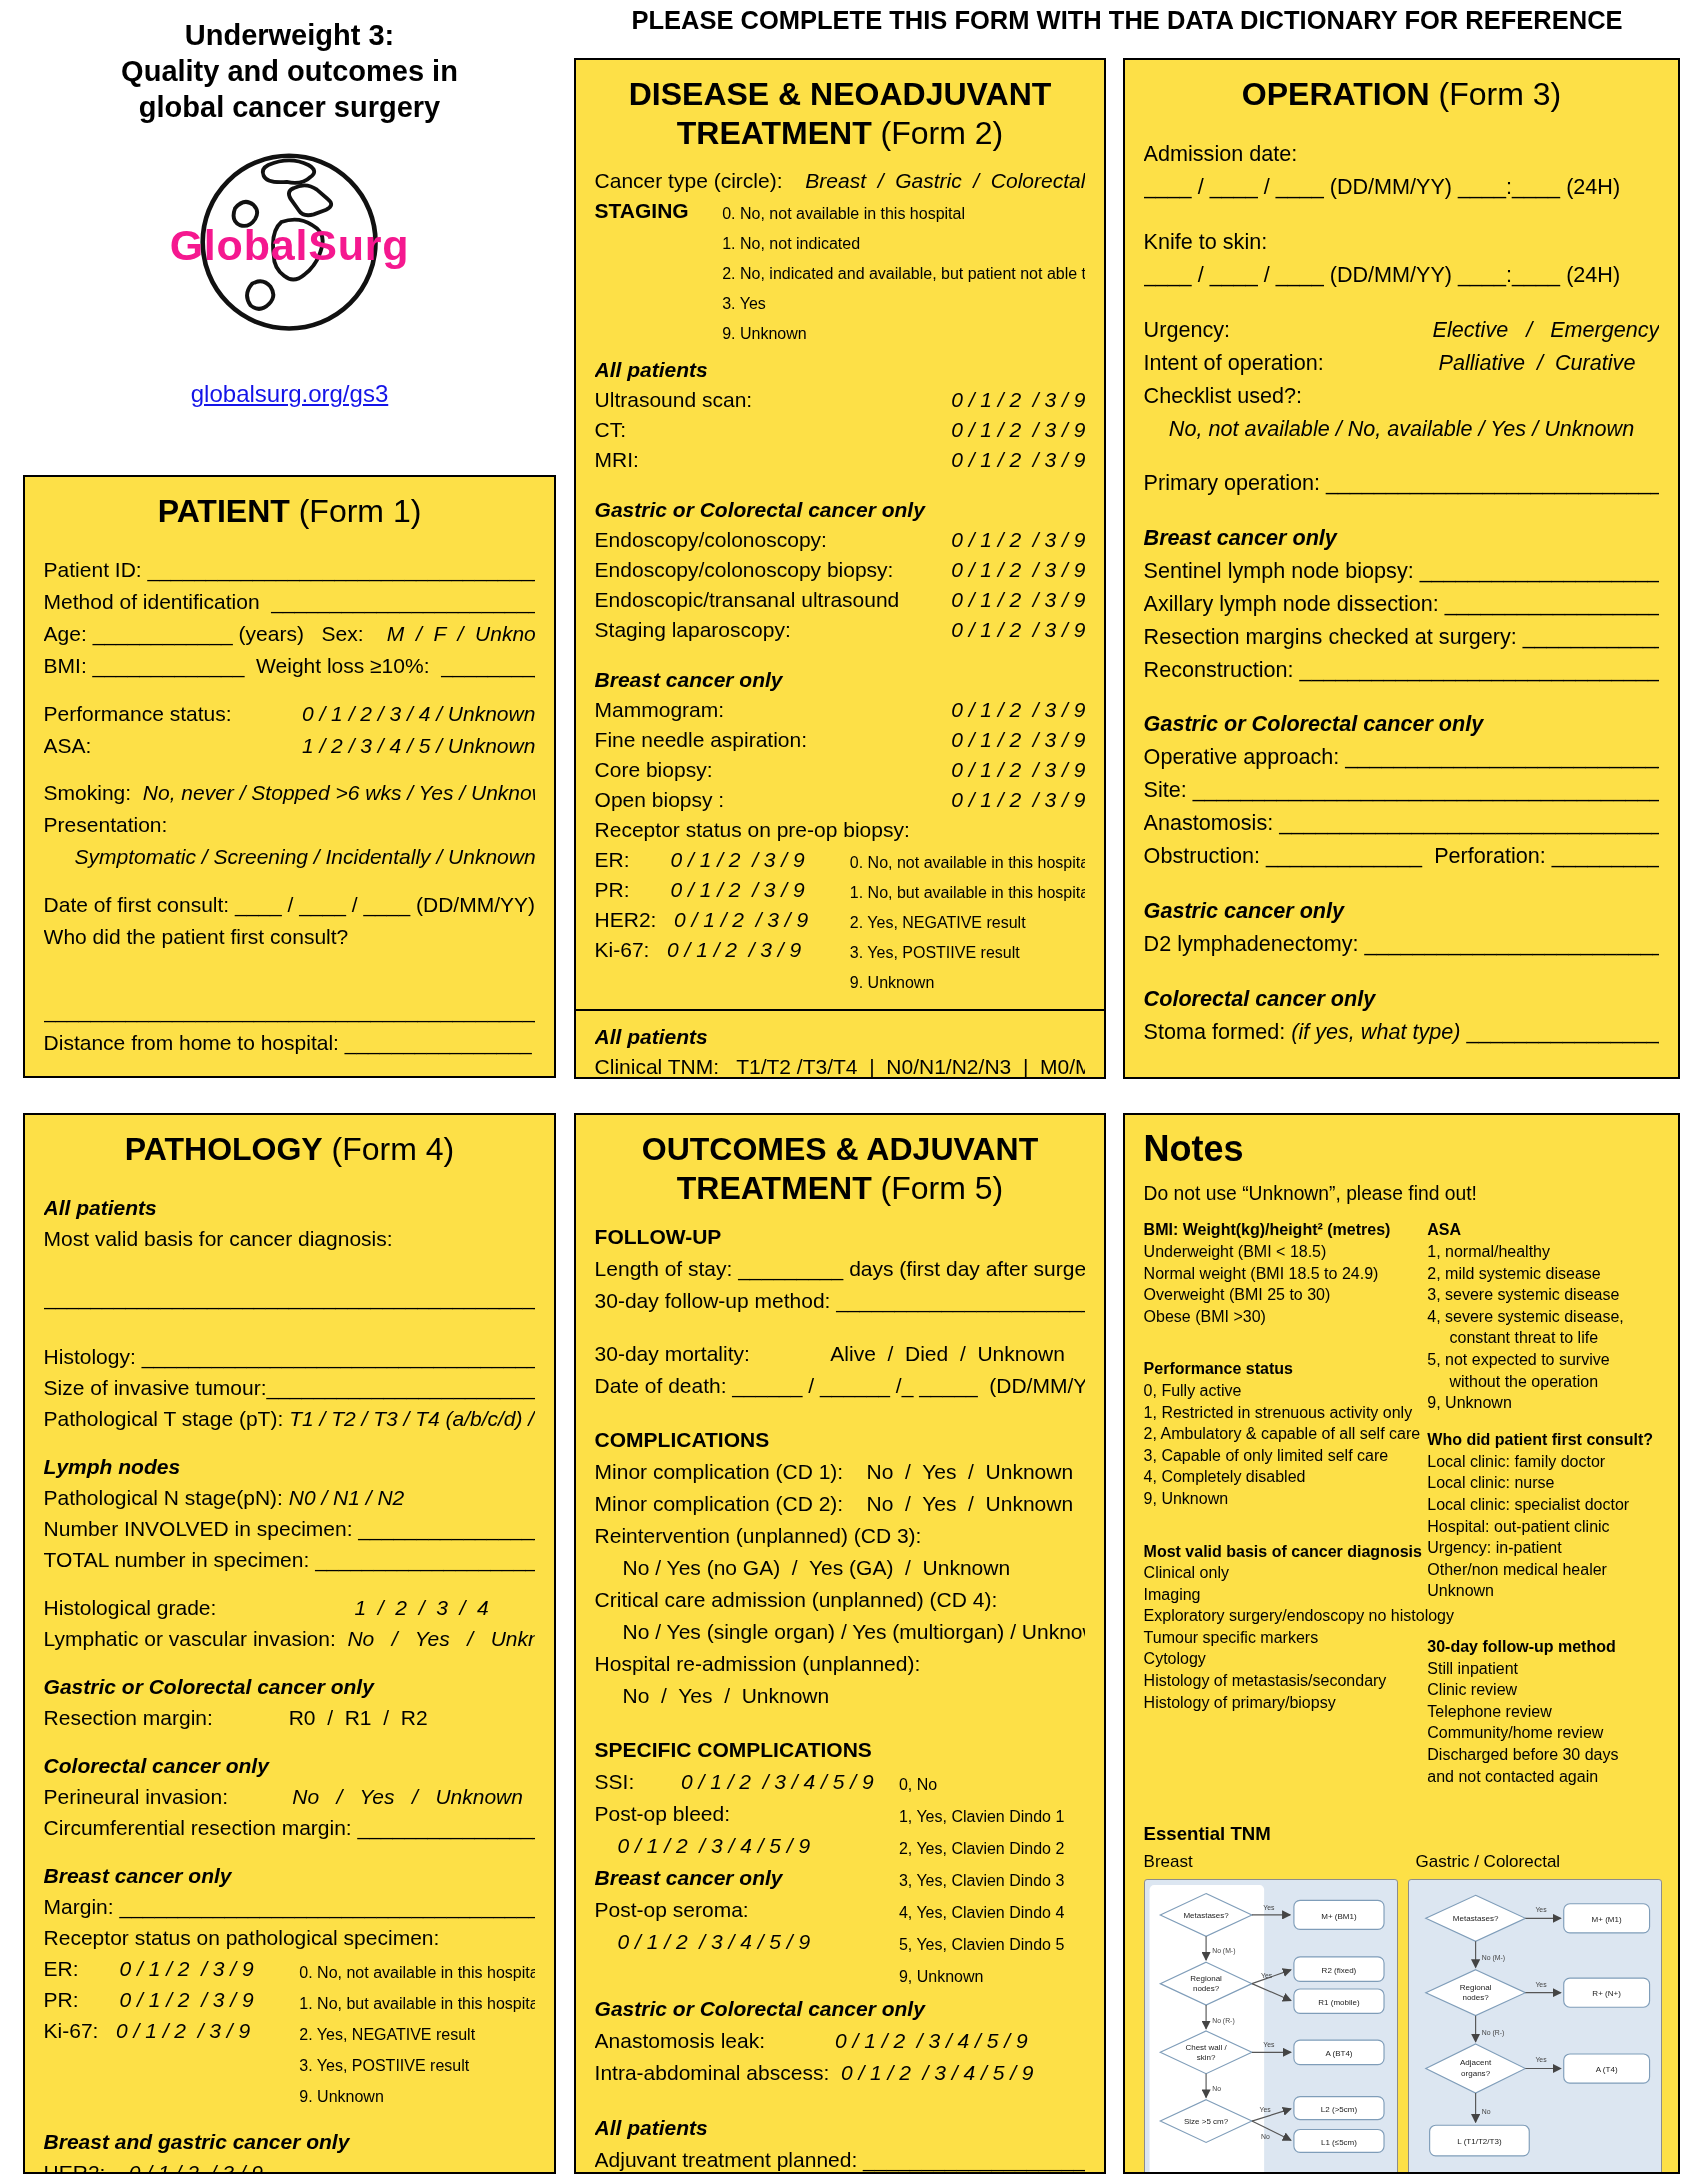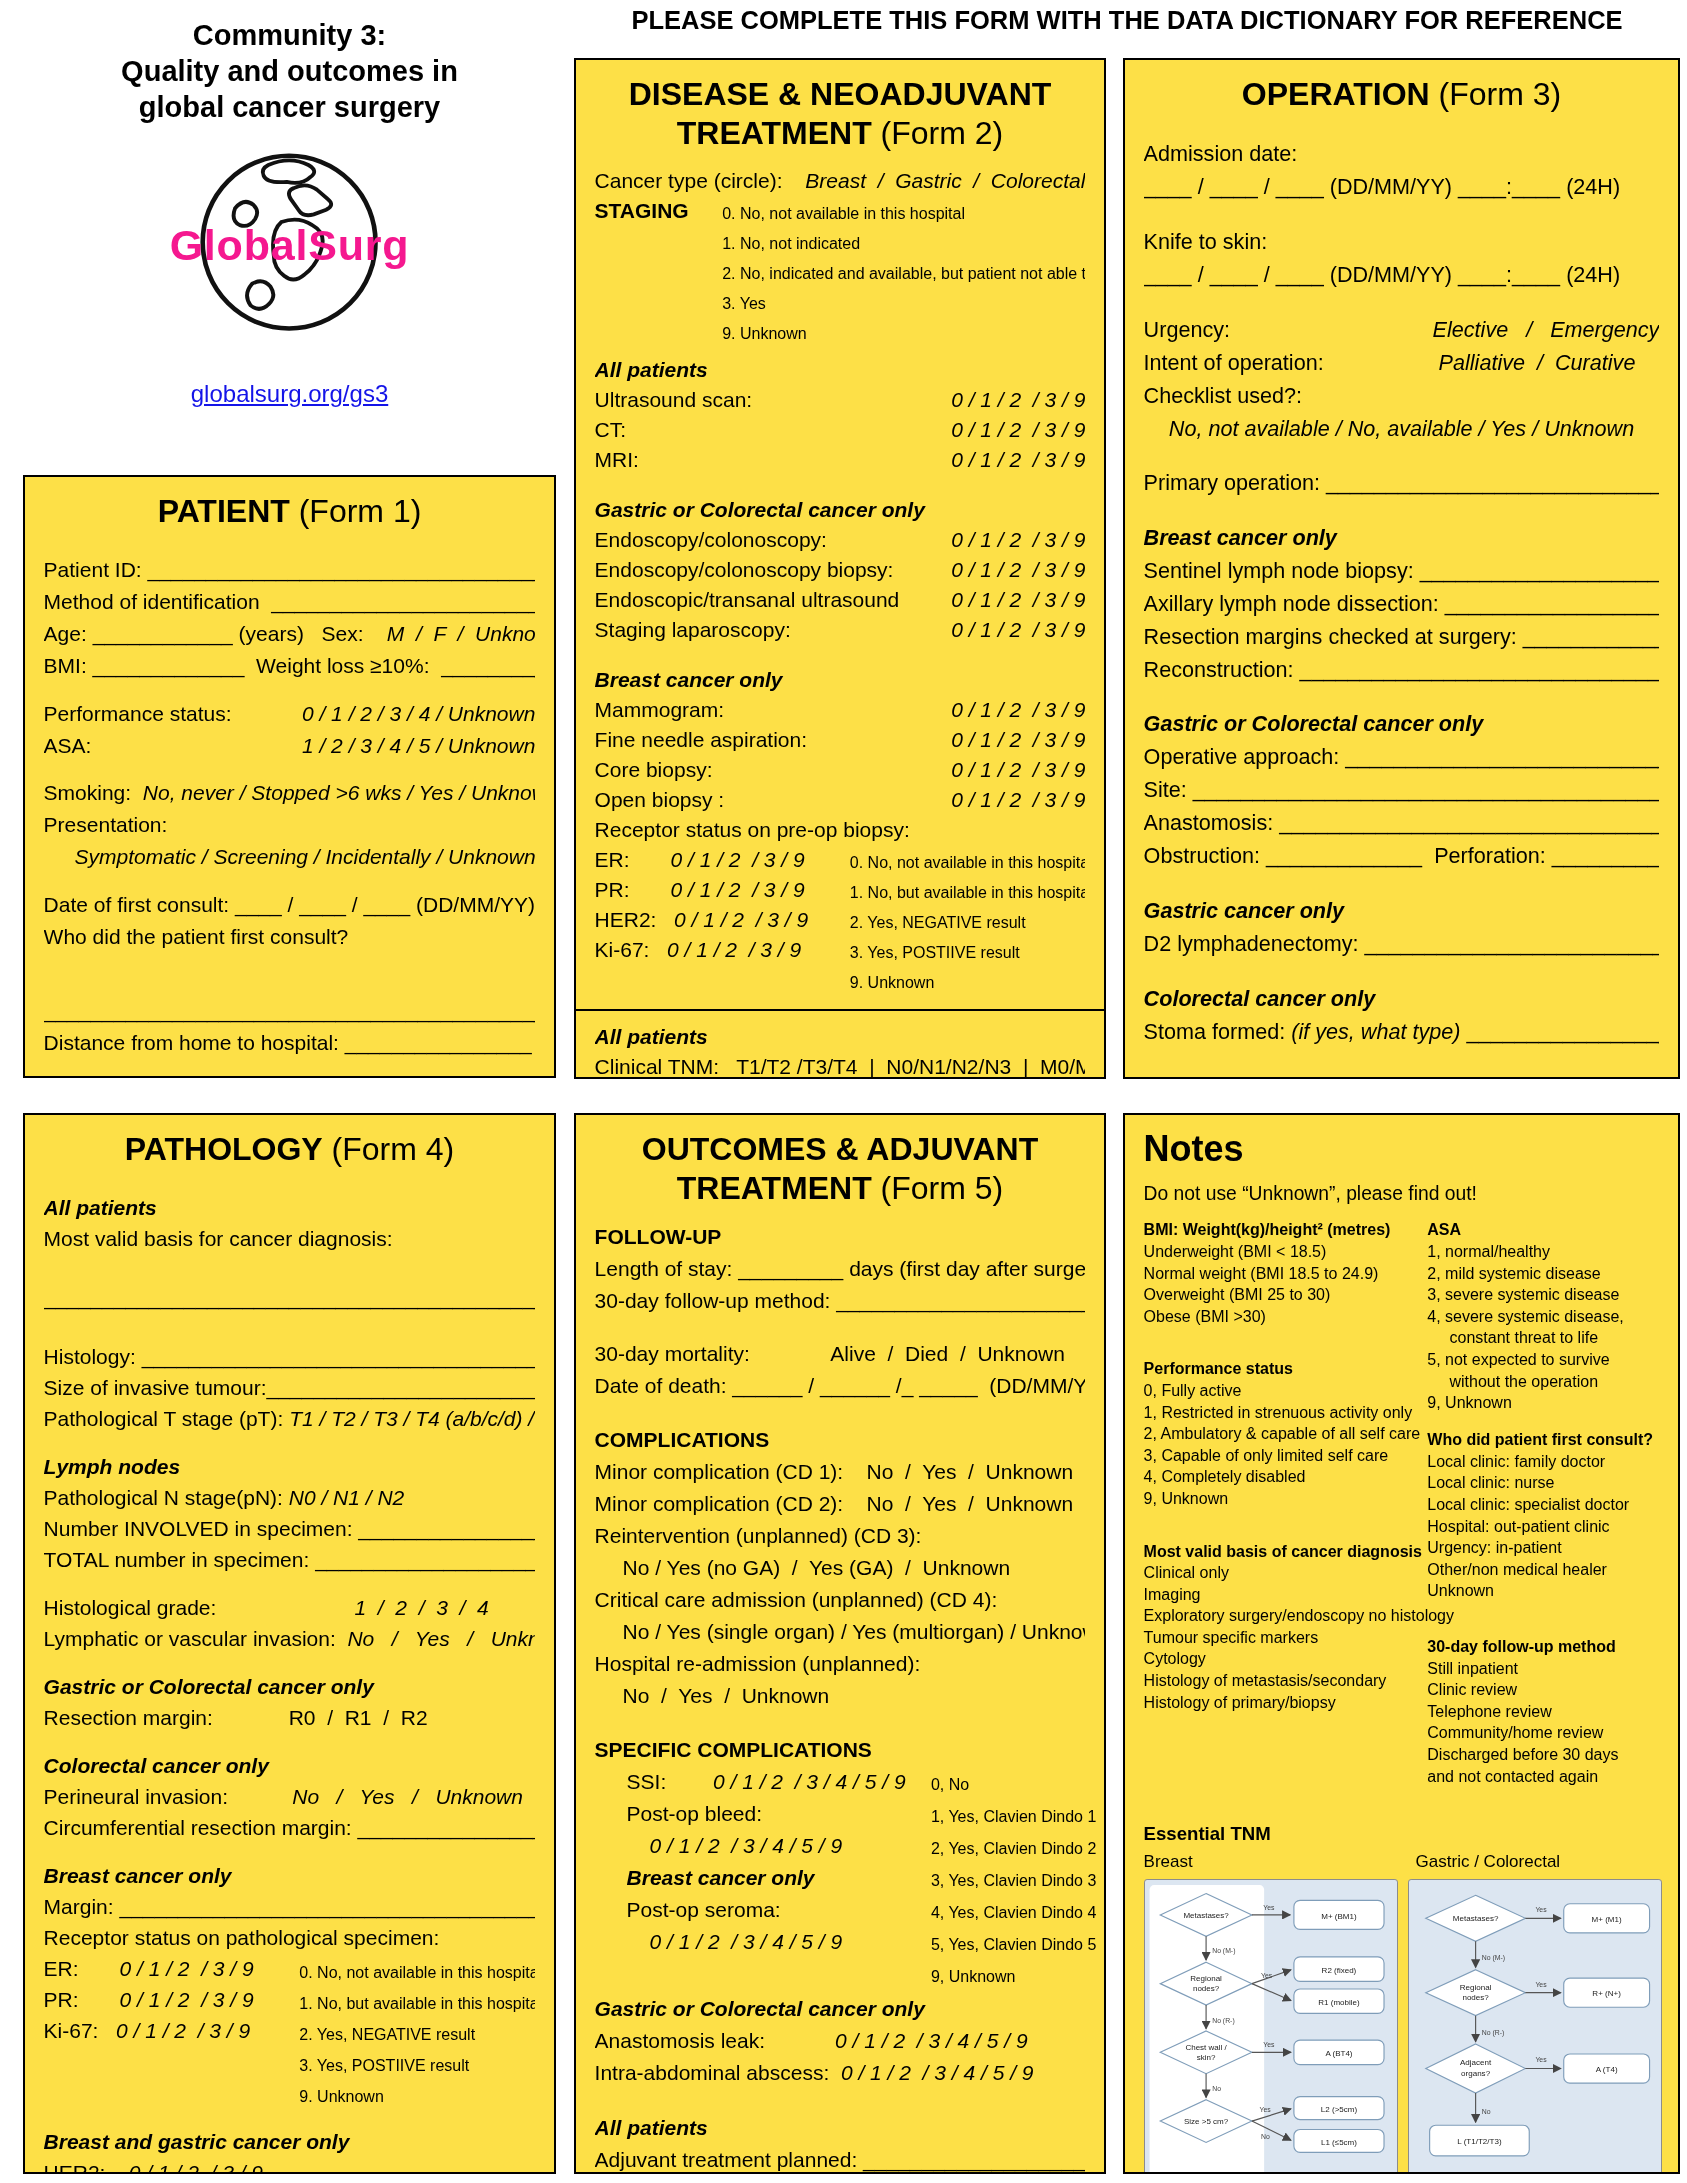--- a/index.html
+++ b/index.html
@@ -53,21 +53,21 @@
   .fc-t{font-size:10.5px;fill:#222;text-anchor:middle;}
   .fc-e{font-size:9px;fill:#444;}
 </style>
 </head>
 <body>
 
 <div id="top-instruction">PLEASE COMPLETE THIS FORM WITH THE DATA DICTIONARY FOR REFERENCE</div>
 
 <div id="brand">
   <div class="btitle">
-    <div>Community 3:</div>
+    <div>Underweight 3:</div>
     <div>Quality and outcomes in</div>
     <div>global cancer surgery</div>
   </div>
   <div id="globe-wrap">
     <svg width="189" height="189" viewBox="0 0 245 245">
       <circle cx="122" cy="122" r="112" fill="#fff" stroke="#111" stroke-width="6"></circle>
       <path d="M95 22 q28 -12 52 0 q14 8 2 16 q-10 10 -30 6 q-26 2 -30 -8 q-4 -9 6 -14 z" fill="#fff" stroke="#111" stroke-width="5"></path>
       <path d="M128 52 q16 -8 30 2 l14 12 q10 8 -2 14 l-16 6 q-14 4 -20 -6 l-10 -14 q-6 -10 4 -14 z" fill="#fff" stroke="#111" stroke-width="5"></path>
       <path d="M112 96 q22 -8 40 4 q18 10 12 30 q-6 22 -22 34 q-14 12 -26 2 q-14 -10 -14 -28 q-4 -30 10 -42 z" fill="#fff" stroke="#111" stroke-width="5"></path>
       <path d="M52 78 q12 -14 24 -4 q8 8 2 18 q-8 12 -20 8 q-12 -6 -6 -22 z" fill="#fff" stroke="#111" stroke-width="5"></path>
@@ -263,21 +263,21 @@
       <div class="fline"><span class="sg-n">Minor complication (CD 2):    No  /  Yes  /  Unknown</span></div>
       <div class="fline"><span class="sg-n">Reintervention (unplanned) (CD 3):</span></div>
       <div class="fline" style="padding-left: 28px;"><span class="sg-n">No / Yes (no GA)  /  Yes (GA)  /  Unknown</span></div>
       <div class="fline"><span class="sg-n">Critical care admission (unplanned) (CD 4):</span></div>
       <div class="fline" style="padding-left: 28px;"><span class="sg-n">No / Yes (single organ) / Yes (multiorgan) / Unknown</span></div>
       <div class="fline"><span class="sg-n">Hospital re-admission (unplanned):</span></div>
       <div class="fline" style="padding-left: 28px;"><span class="sg-n">No  /  Yes  /  Unknown</span></div>
       <div style="height: 21.6px;"></div>
       <div class="fline"><span class="sg-b">SPECIFIC COMPLICATIONS</span></div>
       <div class="cols">
-        <div class="col-a" style="width: 62%; margin-left: 32px;">
+        <div class="col-a" style="width: 62%;">
           <div class="fline"><span class="sg-n">SSI:        </span><span class="sg-i">0 / 1 / 2  / 3 / 4 / 5 / 9</span></div>
           <div class="fline"><span class="sg-n">Post-op bleed:</span></div>
           <div class="fline" style="padding-left: 23px;"><span class="sg-i">0 / 1 / 2  / 3 / 4 / 5 / 9</span></div>
           <div class="fline"><span class="sg-bi">Breast cancer only</span></div>
           <div class="fline"><span class="sg-n">Post-op seroma:</span></div>
           <div class="fline" style="padding-left: 23px;"><span class="sg-i">0 / 1 / 2  / 3 / 4 / 5 / 9</span></div>
         </div>
         <div class="col-b" style="width: 38%;">
           <div class="fline sm"><span class="sg-n">0, No</span></div>
           <div class="fline sm"><span class="sg-n">1, Yes, Clavien Dindo 1</span></div>

